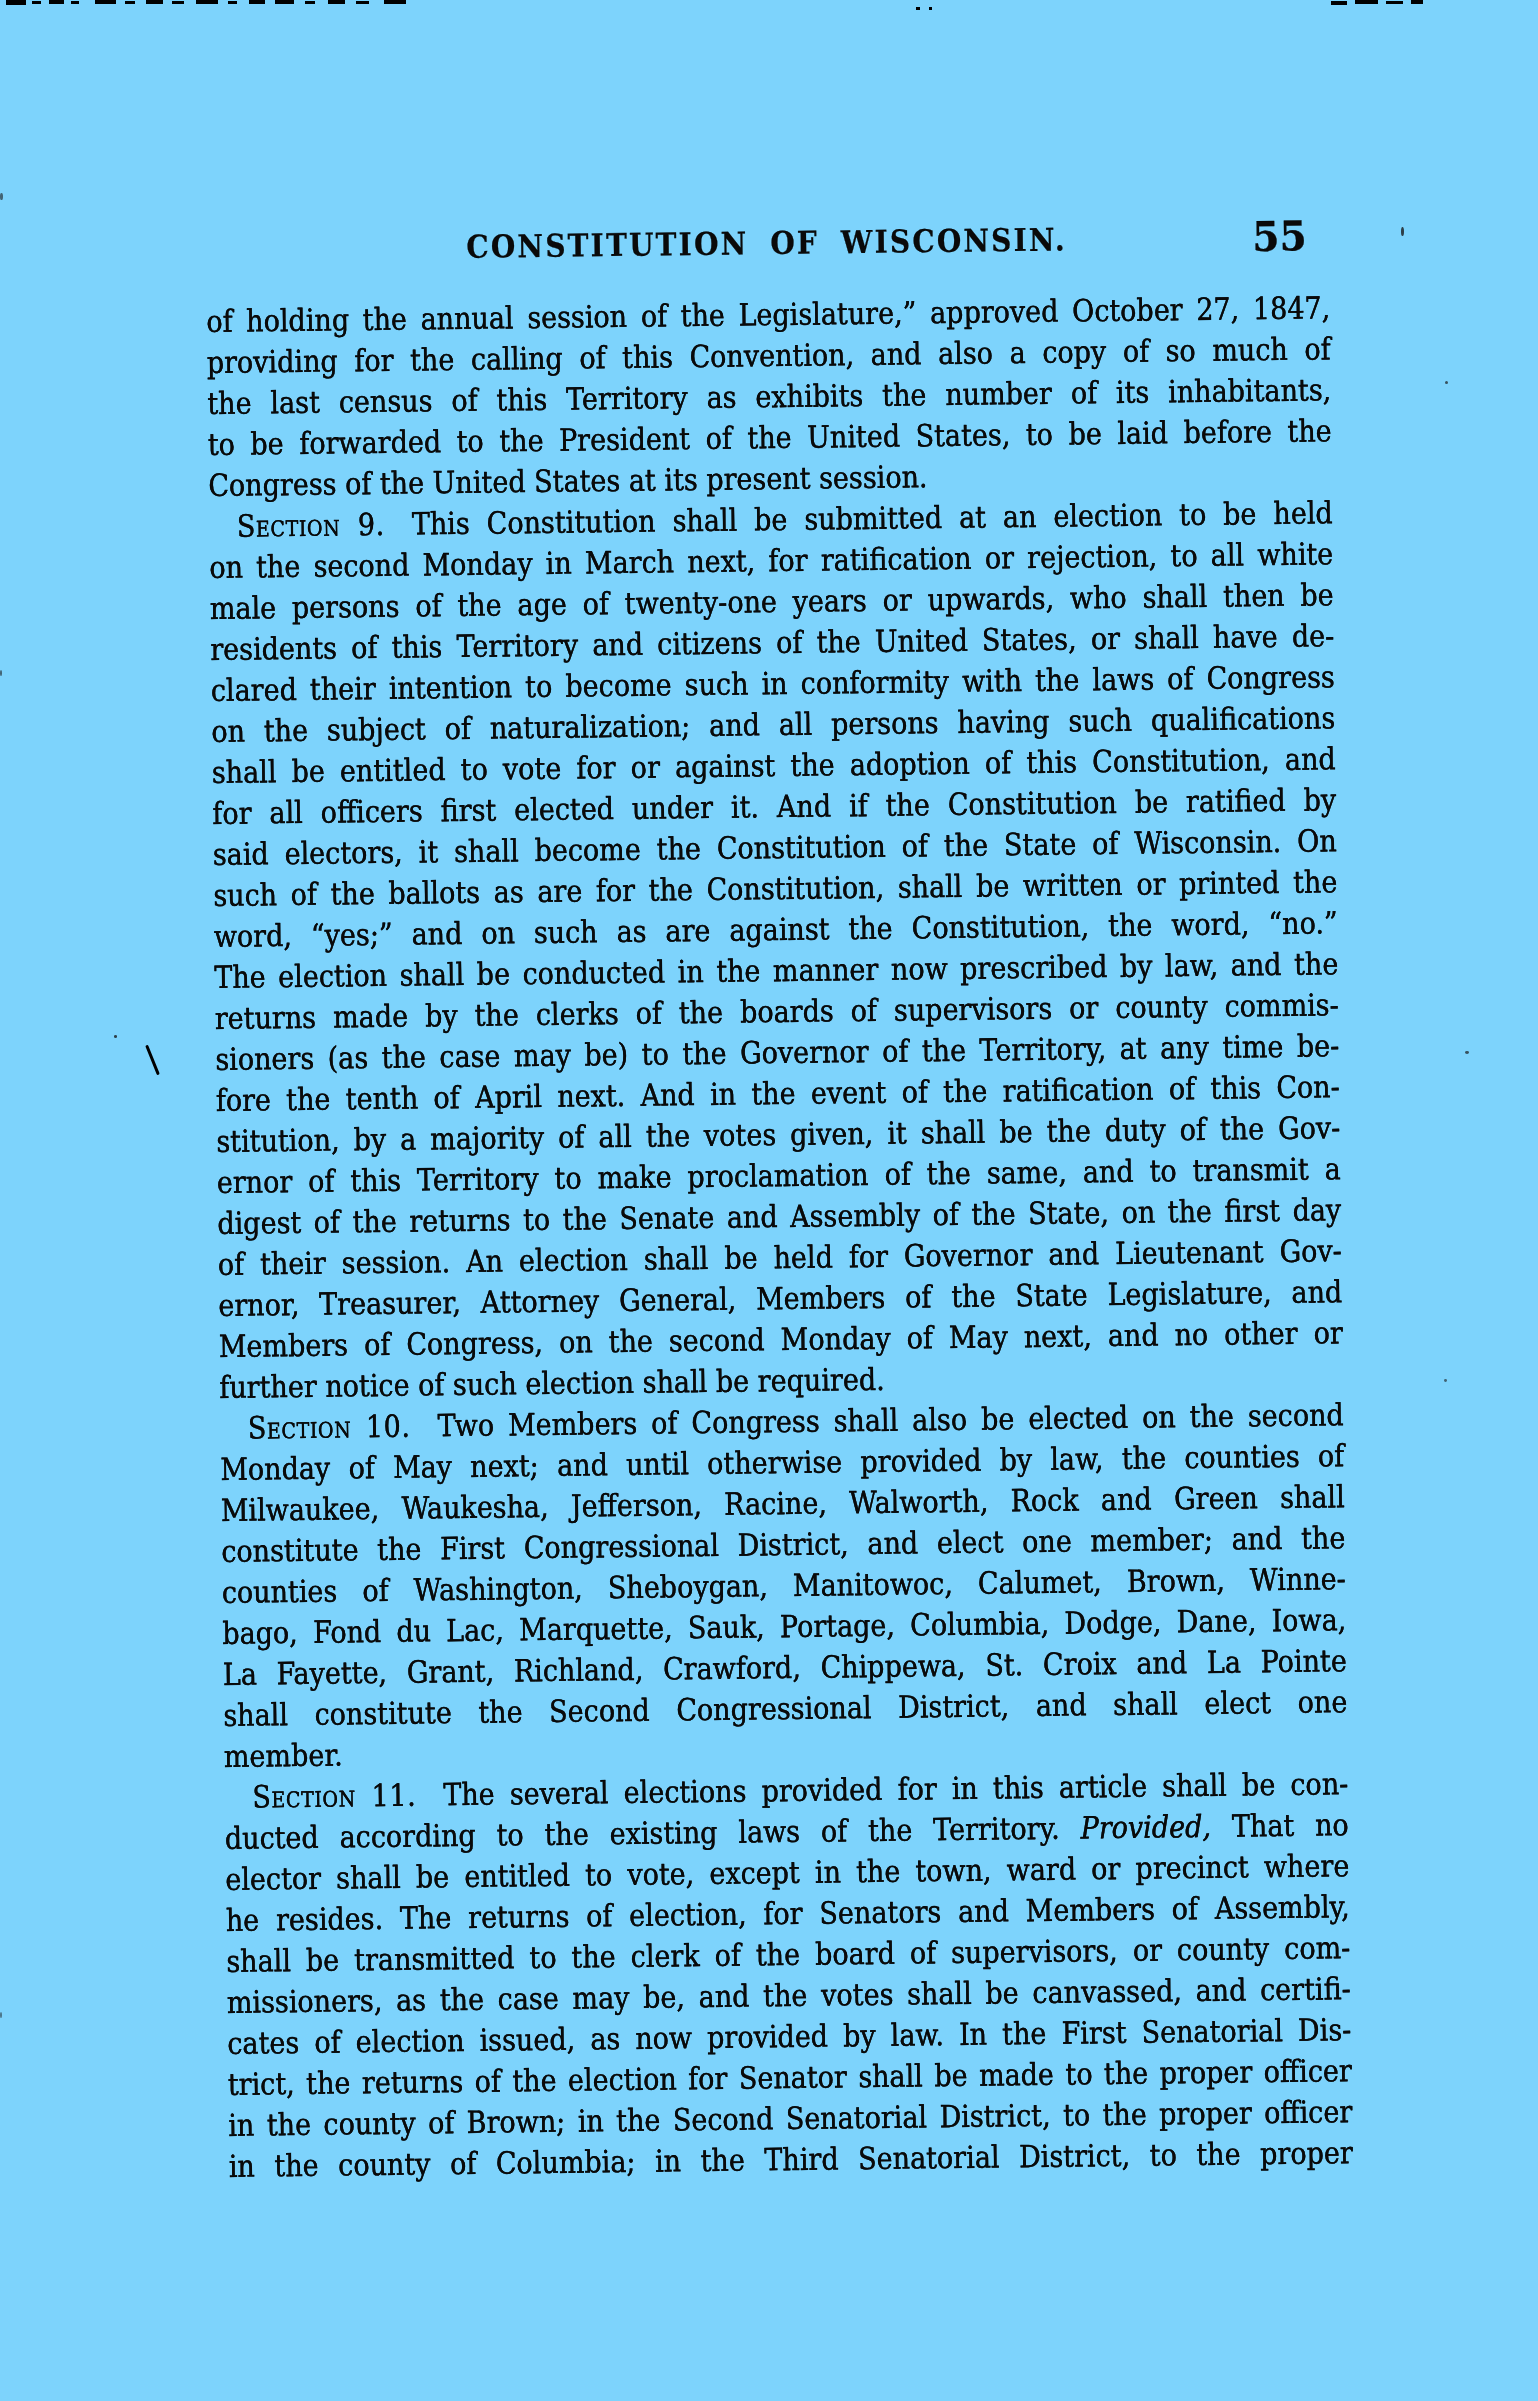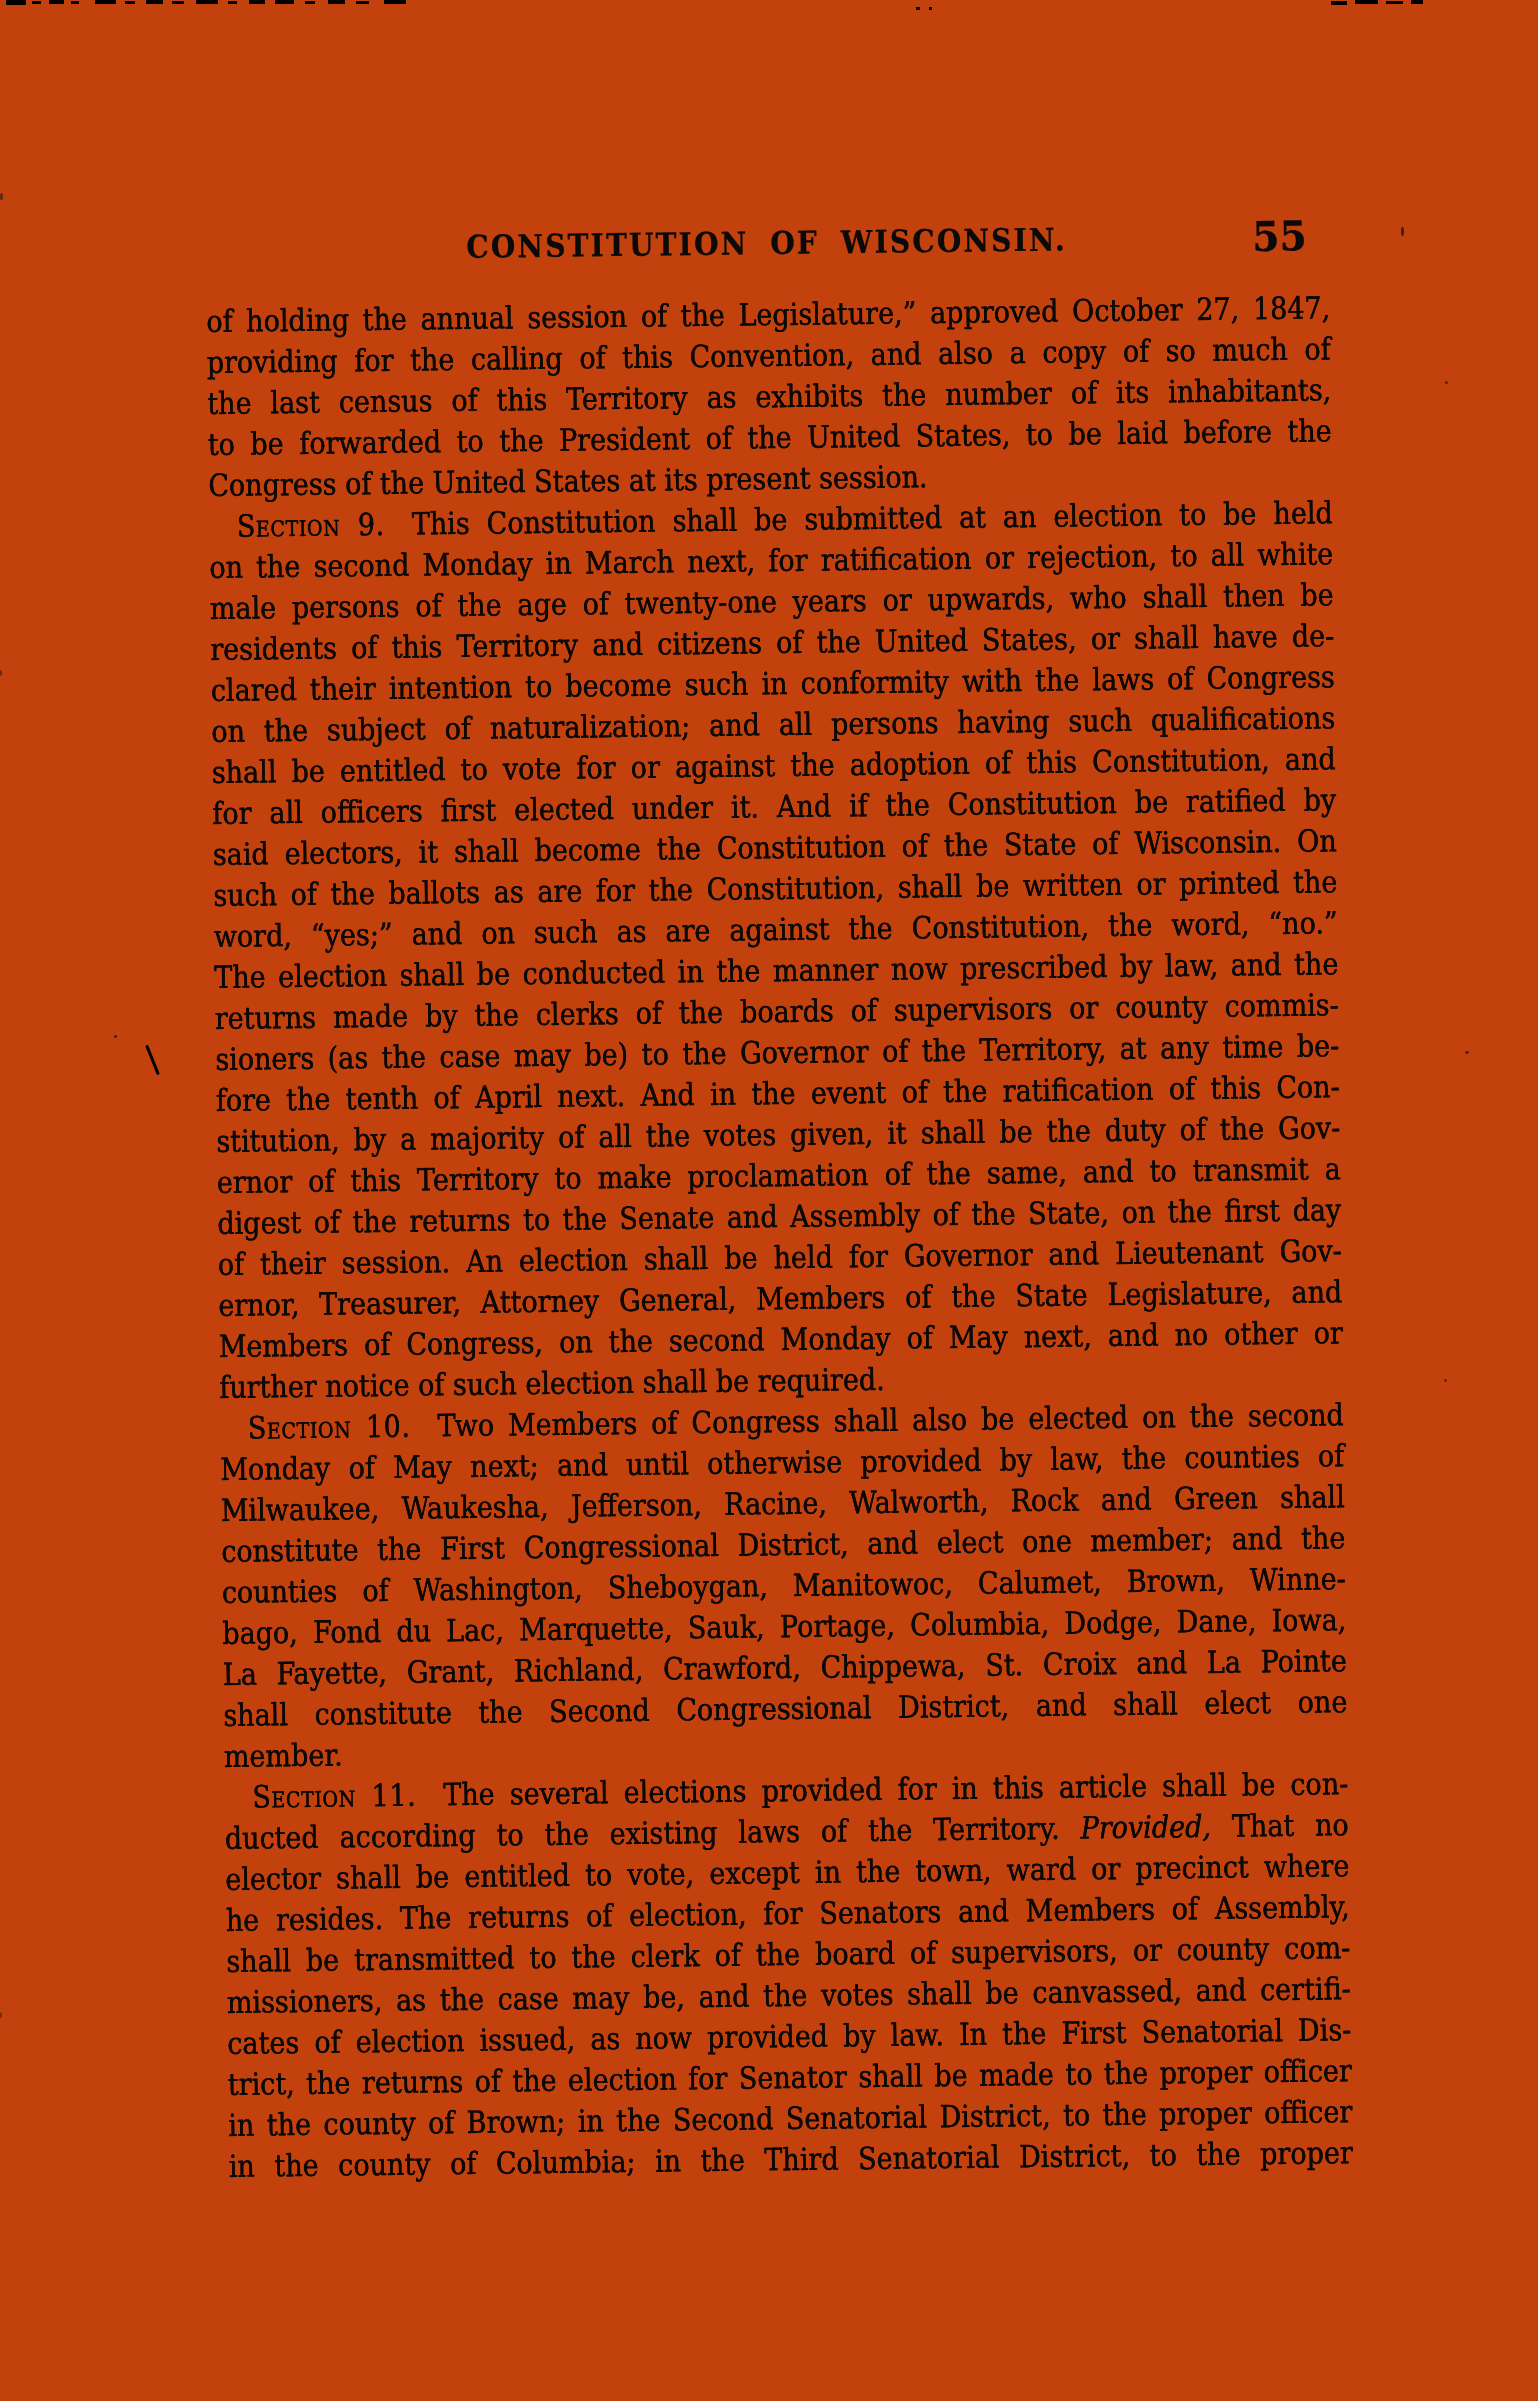--- a/index.html
+++ b/index.html
@@ -1,20 +1,20 @@
 <!DOCTYPE html>
 <html style="font-size:9px"><head>
 <meta charset="utf-8">
 <style>
   html, body { margin: 0; padding: 0; background: #ffffff; }
   .page {
     position: relative;
     width: 1539px;
     height: 2401px;
-    background: #c2410c;
+    background: #7dd3fc;
     overflow: hidden;
     font-family: "DejaVu Serif", "Liberation Serif", serif;
     color: #0a0a0a;
   }
   
   .art { position: absolute; background: #000; }
   .speck { position: absolute; background: #1a1a1a; border-radius: 50%; }
   .stray-mark {
     position: absolute;
     left: 151px; top: 1044px;

